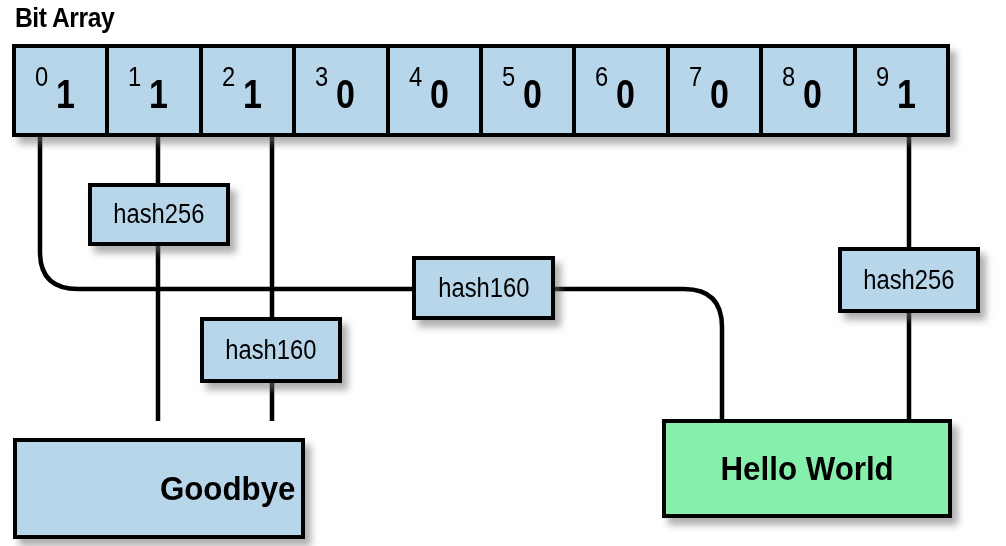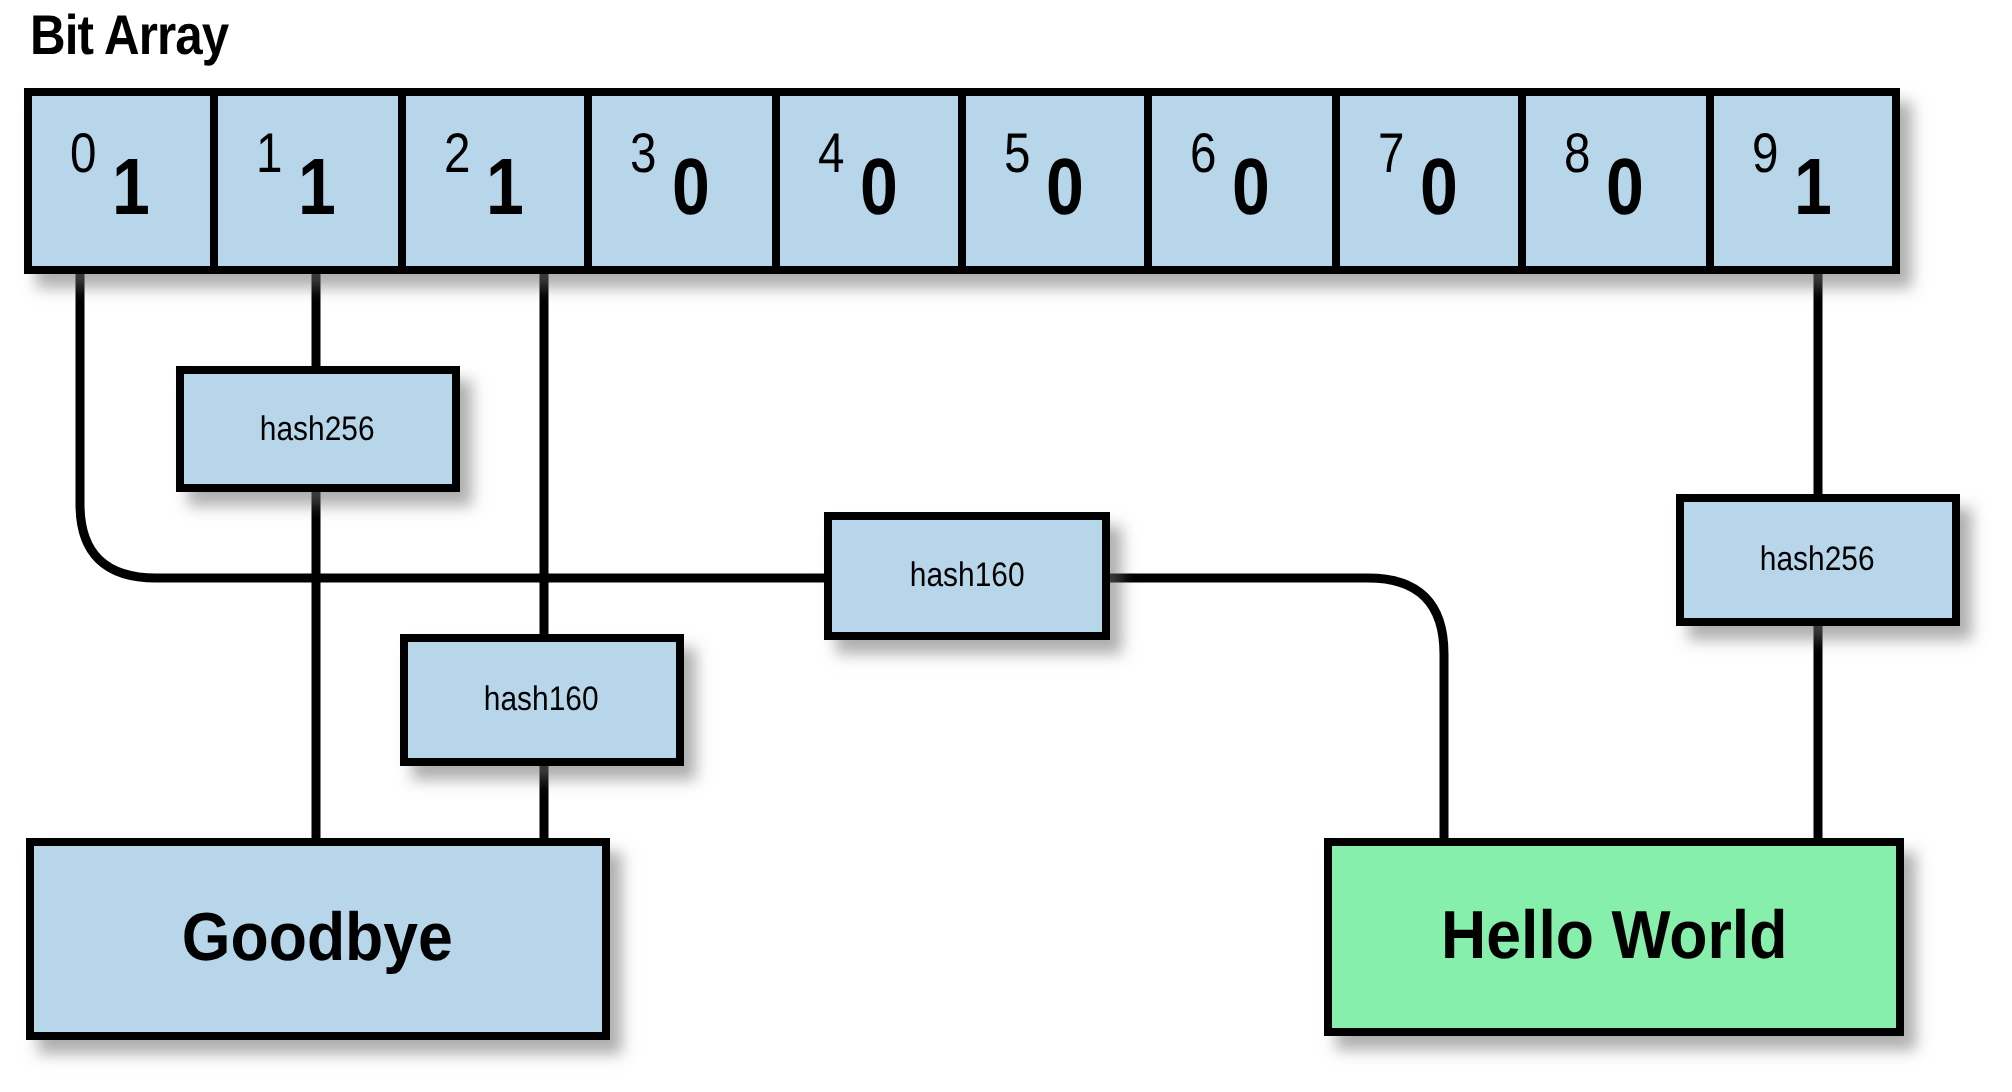--- a/index.html
+++ b/index.html
@@ -71,21 +71,21 @@
     top: 24px;
     font-size: 40px;
     font-weight: 700;
     transform: scaleX(0.85);
     transform-origin: left top;
   }
   .hashbox {
     display: flex;
     align-items: center;
     justify-content: center;
-    font-size: 17px;
+    font-size: 27px;
     font-weight: 400;
     z-index: 3;
   }
   .hashbox span {
     transform: scaleX(0.88);
   }
   .itembox {
     display: flex;
     align-items: center;
     justify-content: center;
@@ -93,21 +93,21 @@
     font-weight: 700;
     z-index: 3;
   }
   .itembox span {
     transform: scaleX(0.92);
   }
   .hash256-left  { left: 88px;  top: 183px; width: 142px; height: 63px; }
   .hash160-left  { left: 200px; top: 317px; width: 142px; height: 66px; }
   .hash160-mid   { left: 412px; top: 256px; width: 143px; height: 64px; }
   .hash256-right { left: 838px; top: 247px; width: 142px; height: 66px; }
-  .goodbye       { left: 13px;  top: 419px; width: 292px; height: 101px; }
+  .goodbye       { left: 13px;  top: 438px; width: 292px; height: 101px; justify-content: flex-end; }
   .helloworld    { left: 662px; top: 419px; width: 290px; height: 99px; }
 </style>
 </head>
 <body>
 
 <div id="canvas">
 
   <div class="title">Bit Array</div>
 
   <svg class="connectors" viewBox="0 0 1006 546" fill="none" stroke="#000" stroke-width="4.5">

